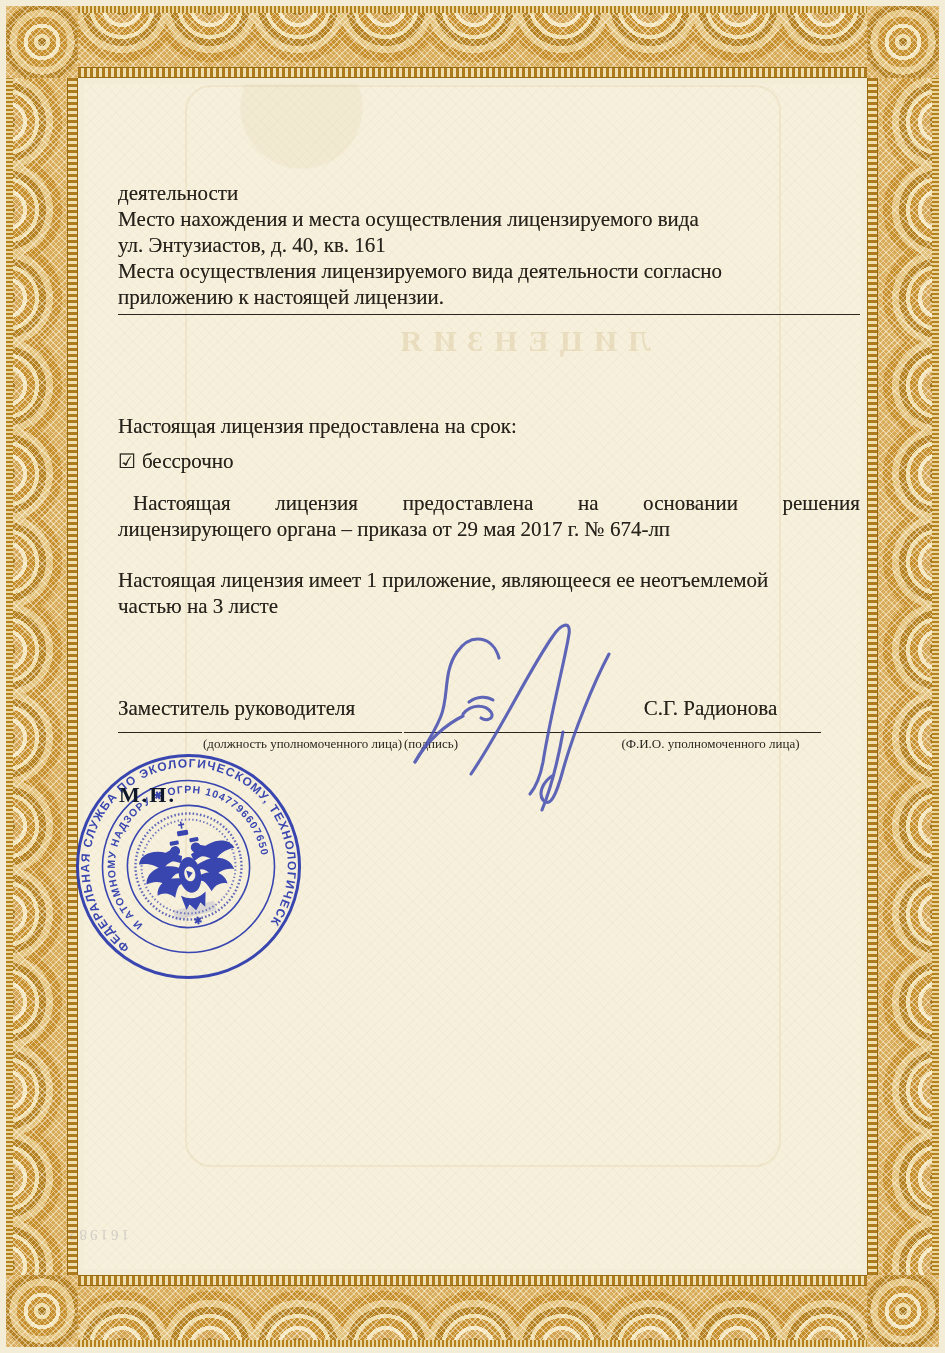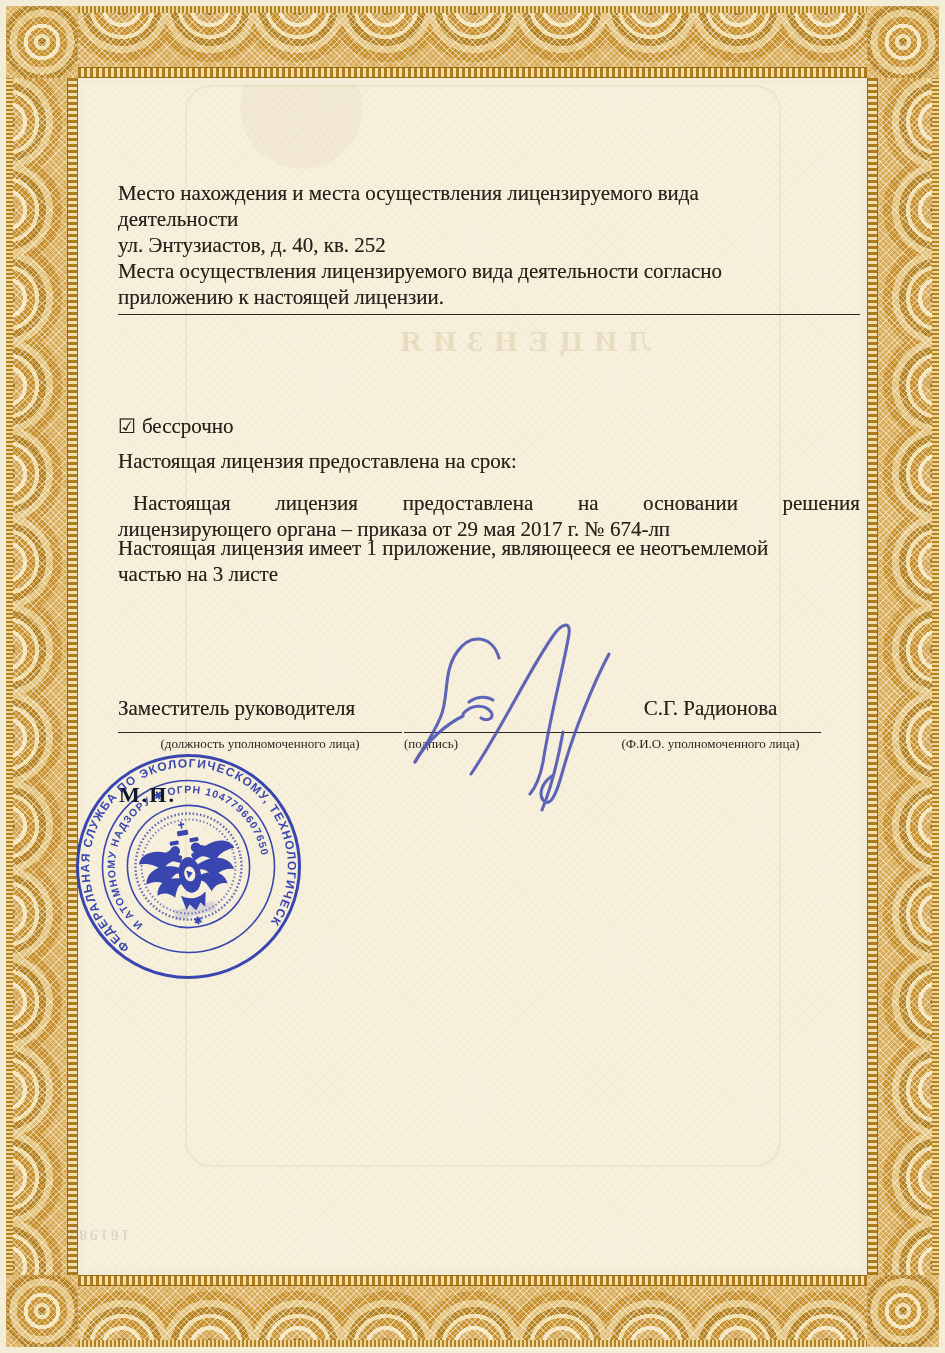--- a/index.html
+++ b/index.html
@@ -77,29 +77,29 @@
   .ghost-serial{position:absolute;left:66px;top:1226px;font-size:15px;letter-spacing:3px;
     color:rgba(100,105,140,.25);transform:rotate(180deg);}
   
   .tblock{position:absolute;left:118px;width:742px;font-size:21px;line-height:26px;
     text-shadow:0 0 .4px rgba(20,15,5,.45);}
   .loc-block{top:180px;}
   .ruled{border-bottom:1.5px solid #2a261f;padding-bottom:4px;}
   .term-block{top:409px;line-height:35px;}
   .cb{font-size:20px;margin-right:6px;}
   .basis-block{top:490px;}
-  .attach-block{top:535px;}
+  .attach-block{top:567px;}
   
   .sigcol{position:absolute;font-size:21px;text-shadow:0 0 .4px rgba(20,15,5,.45);}
   .sig-left{left:118px;top:697px;width:284px;}
   .sig-center{left:404px;top:697px;width:205px;text-align:left;}
   .sig-right{left:600px;top:697px;width:221px;text-align:center;}
   .sigline{height:22px;line-height:22px;padding-bottom:13px;border-bottom:1.5px solid #2a261f;white-space:nowrap;}
   .sigcap{margin-top:4px;font-size:13px;line-height:14px;text-shadow:none;color:#2b2720;}
-  .sig-left .sigcap{text-align:center;}
+  .sig-left .sigcap{text-align:right;}
   .signature-svg{position:absolute;left:413px;top:612px;z-index:5;}
   
   .mp-label{position:absolute;left:119px;top:782px;font-size:22px;font-weight:bold;
     letter-spacing:2px;color:#0f172a;z-index:6;}
   .stamp{position:absolute;left:70px;top:748px;width:237px;height:237px;
     transform:rotate(-10deg);opacity:.94;z-index:4;}
   .stamp text{font-family:"Liberation Sans",sans-serif;font-weight:bold;}
 </style>
 </head>
 <body>
@@ -117,32 +117,32 @@
     <div class="corner corner-br"></div>
   </div>
 
   <div class="inner"></div>
 
   <div class="ghost-frame"></div>
   <div class="ghost-title">ЛИЦЕНЗИЯ</div>
   <div class="ghost-serial">161982</div>
 
   <div class="tblock loc-block">
+    <div>деятельности</div>
     <div>Место нахождения и места осуществления лицензируемого вида</div>
-    <div>деятельности</div>
-    <div>ул. Энтузиастов, д. 40, кв. 252</div>
+    <div>ул. Энтузиастов, д. 40, кв. 161</div>
     <div>Места осуществления лицензируемого вида деятельности согласно</div>
     <div class="ruled">приложению к настоящей лицензии.</div>
   </div>
 
   <div class="tblock term-block">
+    <div>Настоящая лицензия предоставлена на срок:</div>
     <div>
       <span class="cb">☑</span><span>бессрочно</span>
     </div>
-    <div>Настоящая лицензия предоставлена на срок:</div>
   </div>
 
   <div class="tblock basis-block">
     <div style="display: flex; justify-content: space-between; margin-left: 15px;">
         <span>Настоящая</span>
         <span>лицензия</span>
         <span>предоставлена</span>
         <span>на</span>
         <span>основании</span>
         <span>решения</span>

